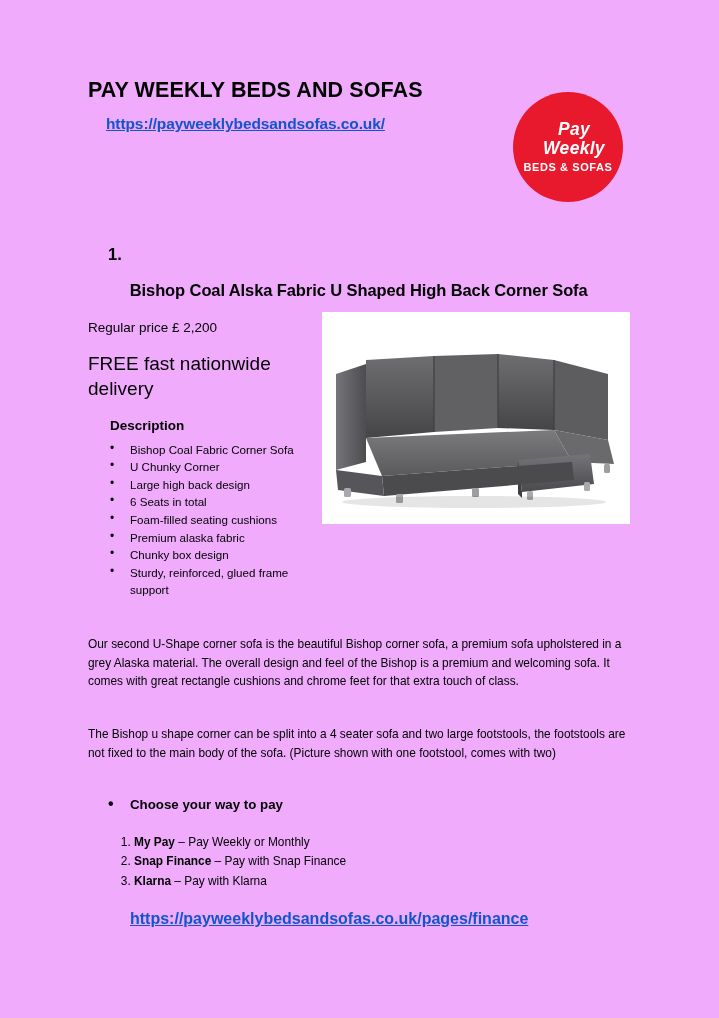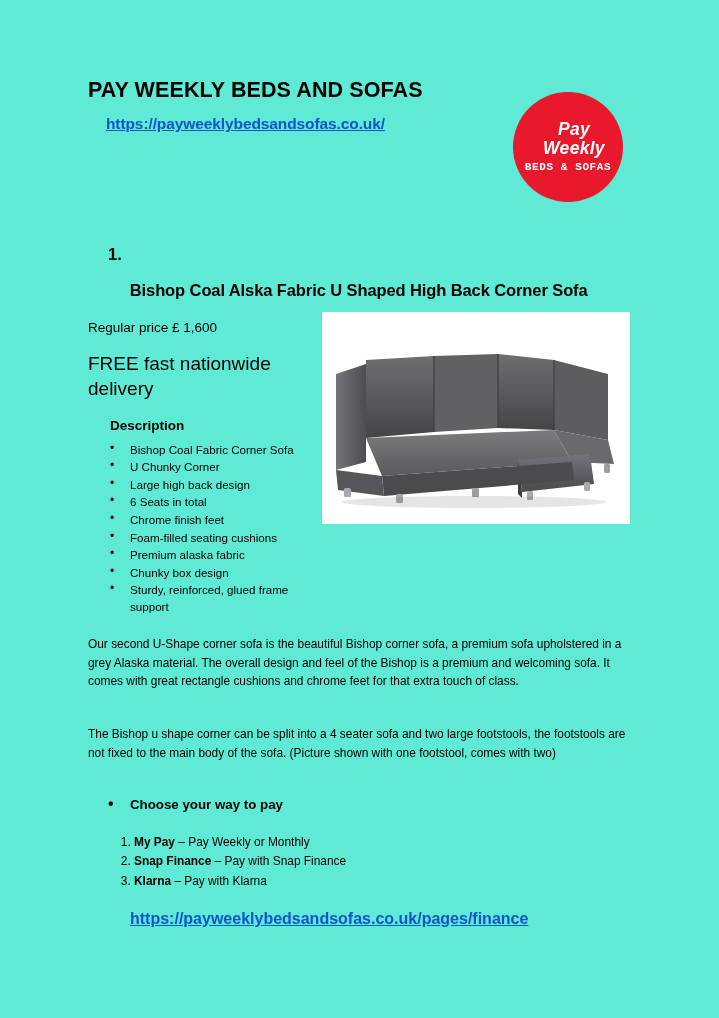--- a/index.html
+++ b/index.html
@@ -13,21 +13,21 @@
     height: 1018px;
     font-family: "Liberation Sans", sans-serif;
     color: #000000;
     position: relative;
     overflow: hidden;
   }
   .page {
     position: relative;
     width: 719px;
     height: 1018px;
-    background: #5eead4;
+    background: #f0abfc;
   }
 
   
   .header {
     position: absolute;
     left: 88px;
     top: 78px;
     width: 550px;
   }
   .header-title {
@@ -71,21 +71,20 @@
     font-weight: bold;
     font-style: italic;
     letter-spacing: 0.3px;
     margin-left: 12px;
   }
   .logo-line2 {
     font-size: 11px;
     font-weight: bold;
     letter-spacing: 0.6px;
     margin-top: 5px;
-    font-family: Liberation Mono, monospace;
   }
 
   
   .product-heading {
     position: absolute;
     left: 108px;
     top: 242px;
     width: 520px;
     display: flex;
     gap: 8px;
@@ -226,29 +225,28 @@
     <span class="logo-line1">Pay Weekly</span>
     <span class="logo-line2">BEDS &amp; SOFAS</span>
   </div>
 
   <div class="product-heading">
     <span class="product-num">1.</span>
     <span class="product-title">Bishop Coal Alska Fabric U Shaped High Back Corner Sofa</span>
   </div>
 
   <div class="left-col">
-    <p class="price">Regular price £ 1,600</p>
+    <p class="price">Regular price £ 2,200</p>
     <p class="free-delivery">FREE fast nationwide delivery</p>
     <p class="desc-label">Description</p>
     <ul class="bullets">
       <li>Bishop Coal Fabric Corner Sofa</li>
       <li>U Chunky Corner</li>
       <li>Large high back design</li>
       <li>6 Seats in total</li>
-      <li>Chrome finish feet</li>
       <li>Foam-filled seating cushions</li>
       <li>Premium alaska fabric</li>
       <li>Chunky box design</li>
       <li>Sturdy, reinforced, glued frame support</li>
     </ul>
   </div>
 
   <div class="product-img">
     <svg viewBox="0 0 308 212" width="308" height="212">
       <defs>

